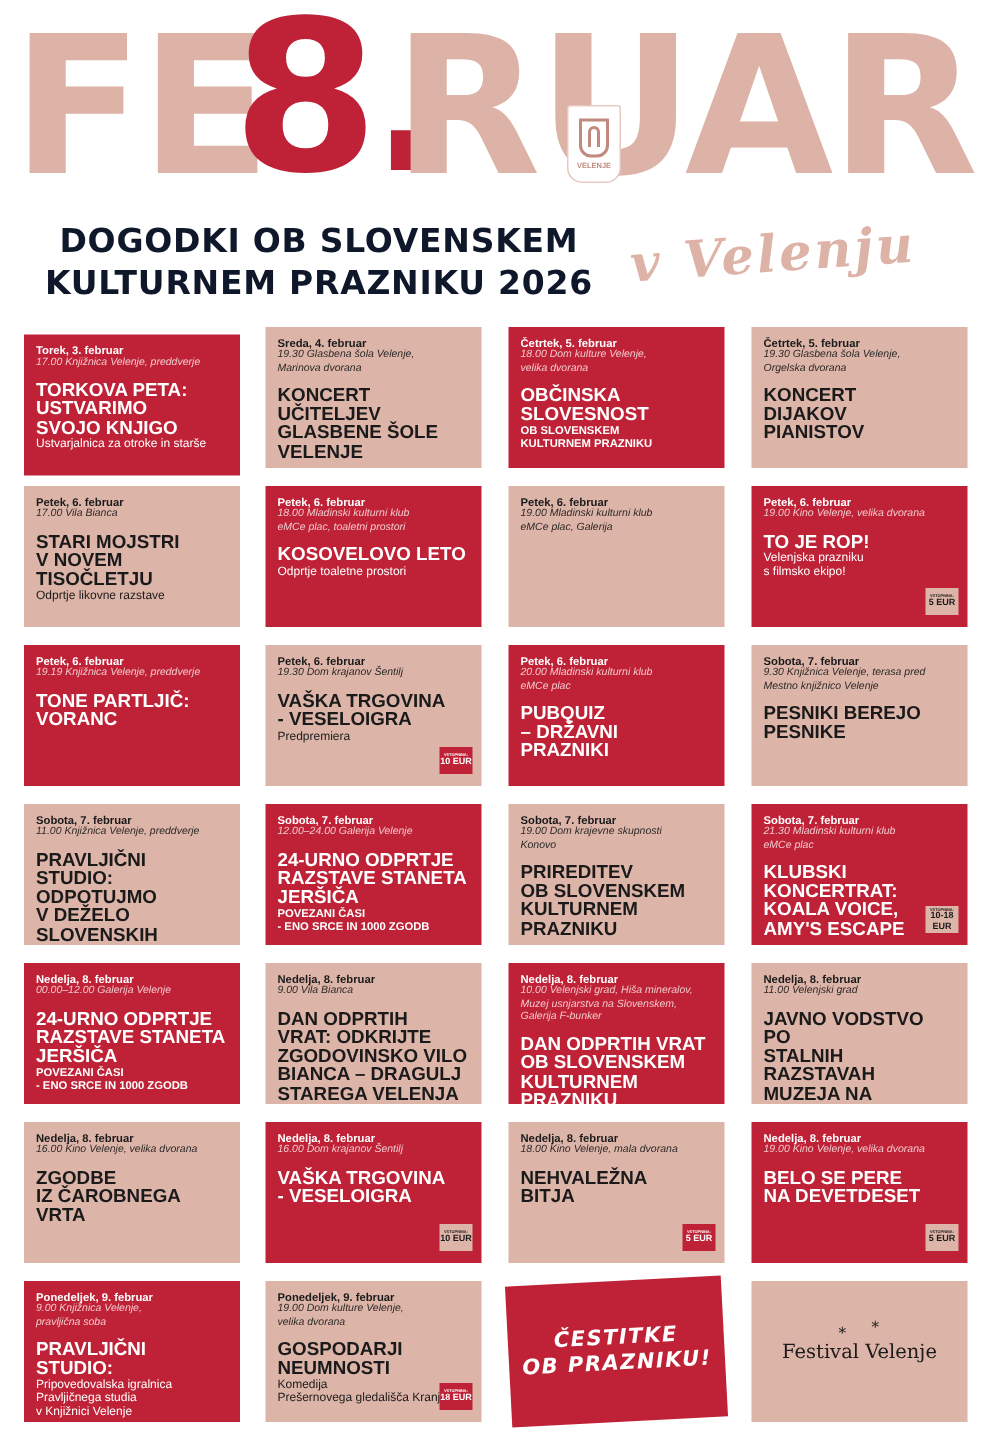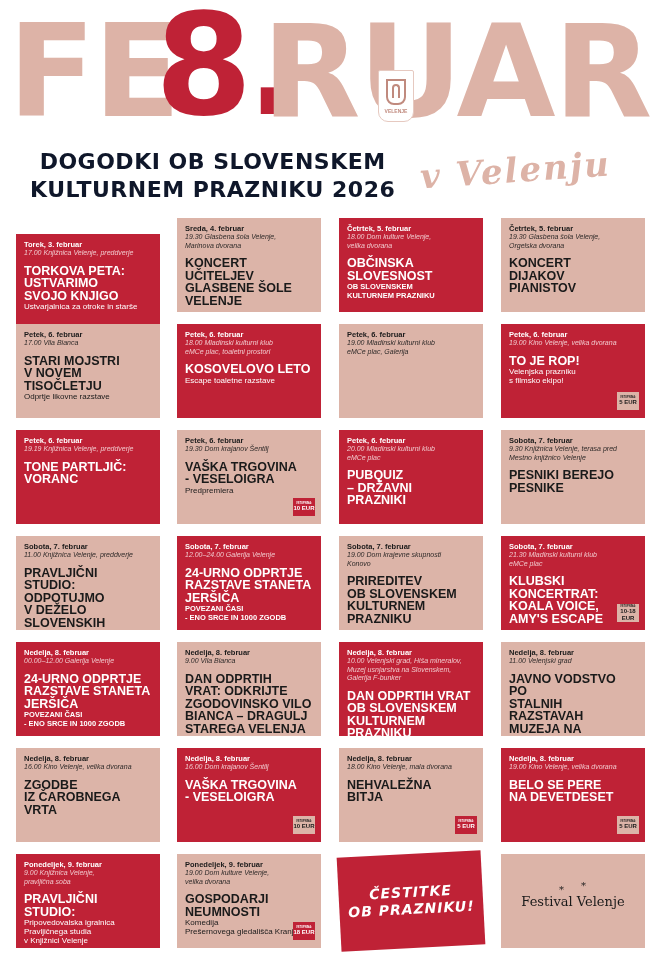--- a/index.html
+++ b/index.html
@@ -46,21 +46,21 @@
     <div class="lbl">VELENJE</div>
   </div>
   <div class="sub">
     <div>DOGODKI OB SLOVENSKEM</div>
     <div>KULTURNEM PRAZNIKU 2026</div>
   </div>
   <div class="script">v Velenju</div>
 </div>
 
 <div class="grid" id="grid">
-    <div class="card red" style="left: 0px; top: 16px;">
+    <div class="card red" style="left: 0px; top: 5px;">
       <div class="date">Torek, 3. februar</div>
       <div class="meta">17.00  Knjižnica Velenje, preddverje</div>
       <div class="title">Torkova peta:
 ustvarimo
 svojo knjigo</div>
       <div class="tagline">Ustvarjalnica za otroke in starše</div>
     </div>
     <div class="card pink" style="left: 161px; top: 0px;">
       <div class="date">Sreda, 4. februar</div>
       <div class="meta">19.30  Glasbena šola Velenje,
@@ -93,21 +93,21 @@
       <div class="title">Stari mojstri
 v novem
 tisočletju</div>
       <div class="tagline">Odprtje likovne razstave</div>
     </div>
     <div class="card red" style="left: 161px; top: 106px;">
       <div class="date">Petek, 6. februar</div>
       <div class="meta">18.00 Mladinski kulturni klub
           eMCe plac, toaletni prostori</div>
       <div class="title">Kosovelovo leto</div>
-      <div class="tagline">Escape toaletne razstave</div>
+      <div class="tagline">Odprtje toaletne prostori</div>
     </div>
     <div class="card pink" style="left: 323px; top: 106px;">
       <div class="date">Petek, 6. februar</div>
       <div class="meta">19.00 Mladinski kulturni klub
           eMCe plac, Galerija</div>
     </div>
     <div class="card red" style="left: 485px; top: 106px;">
       <div class="date">Petek, 6. februar</div>
       <div class="meta">19.00 Kino Velenje, velika dvorana</div>
       <div class="title">To je rop!</div>

